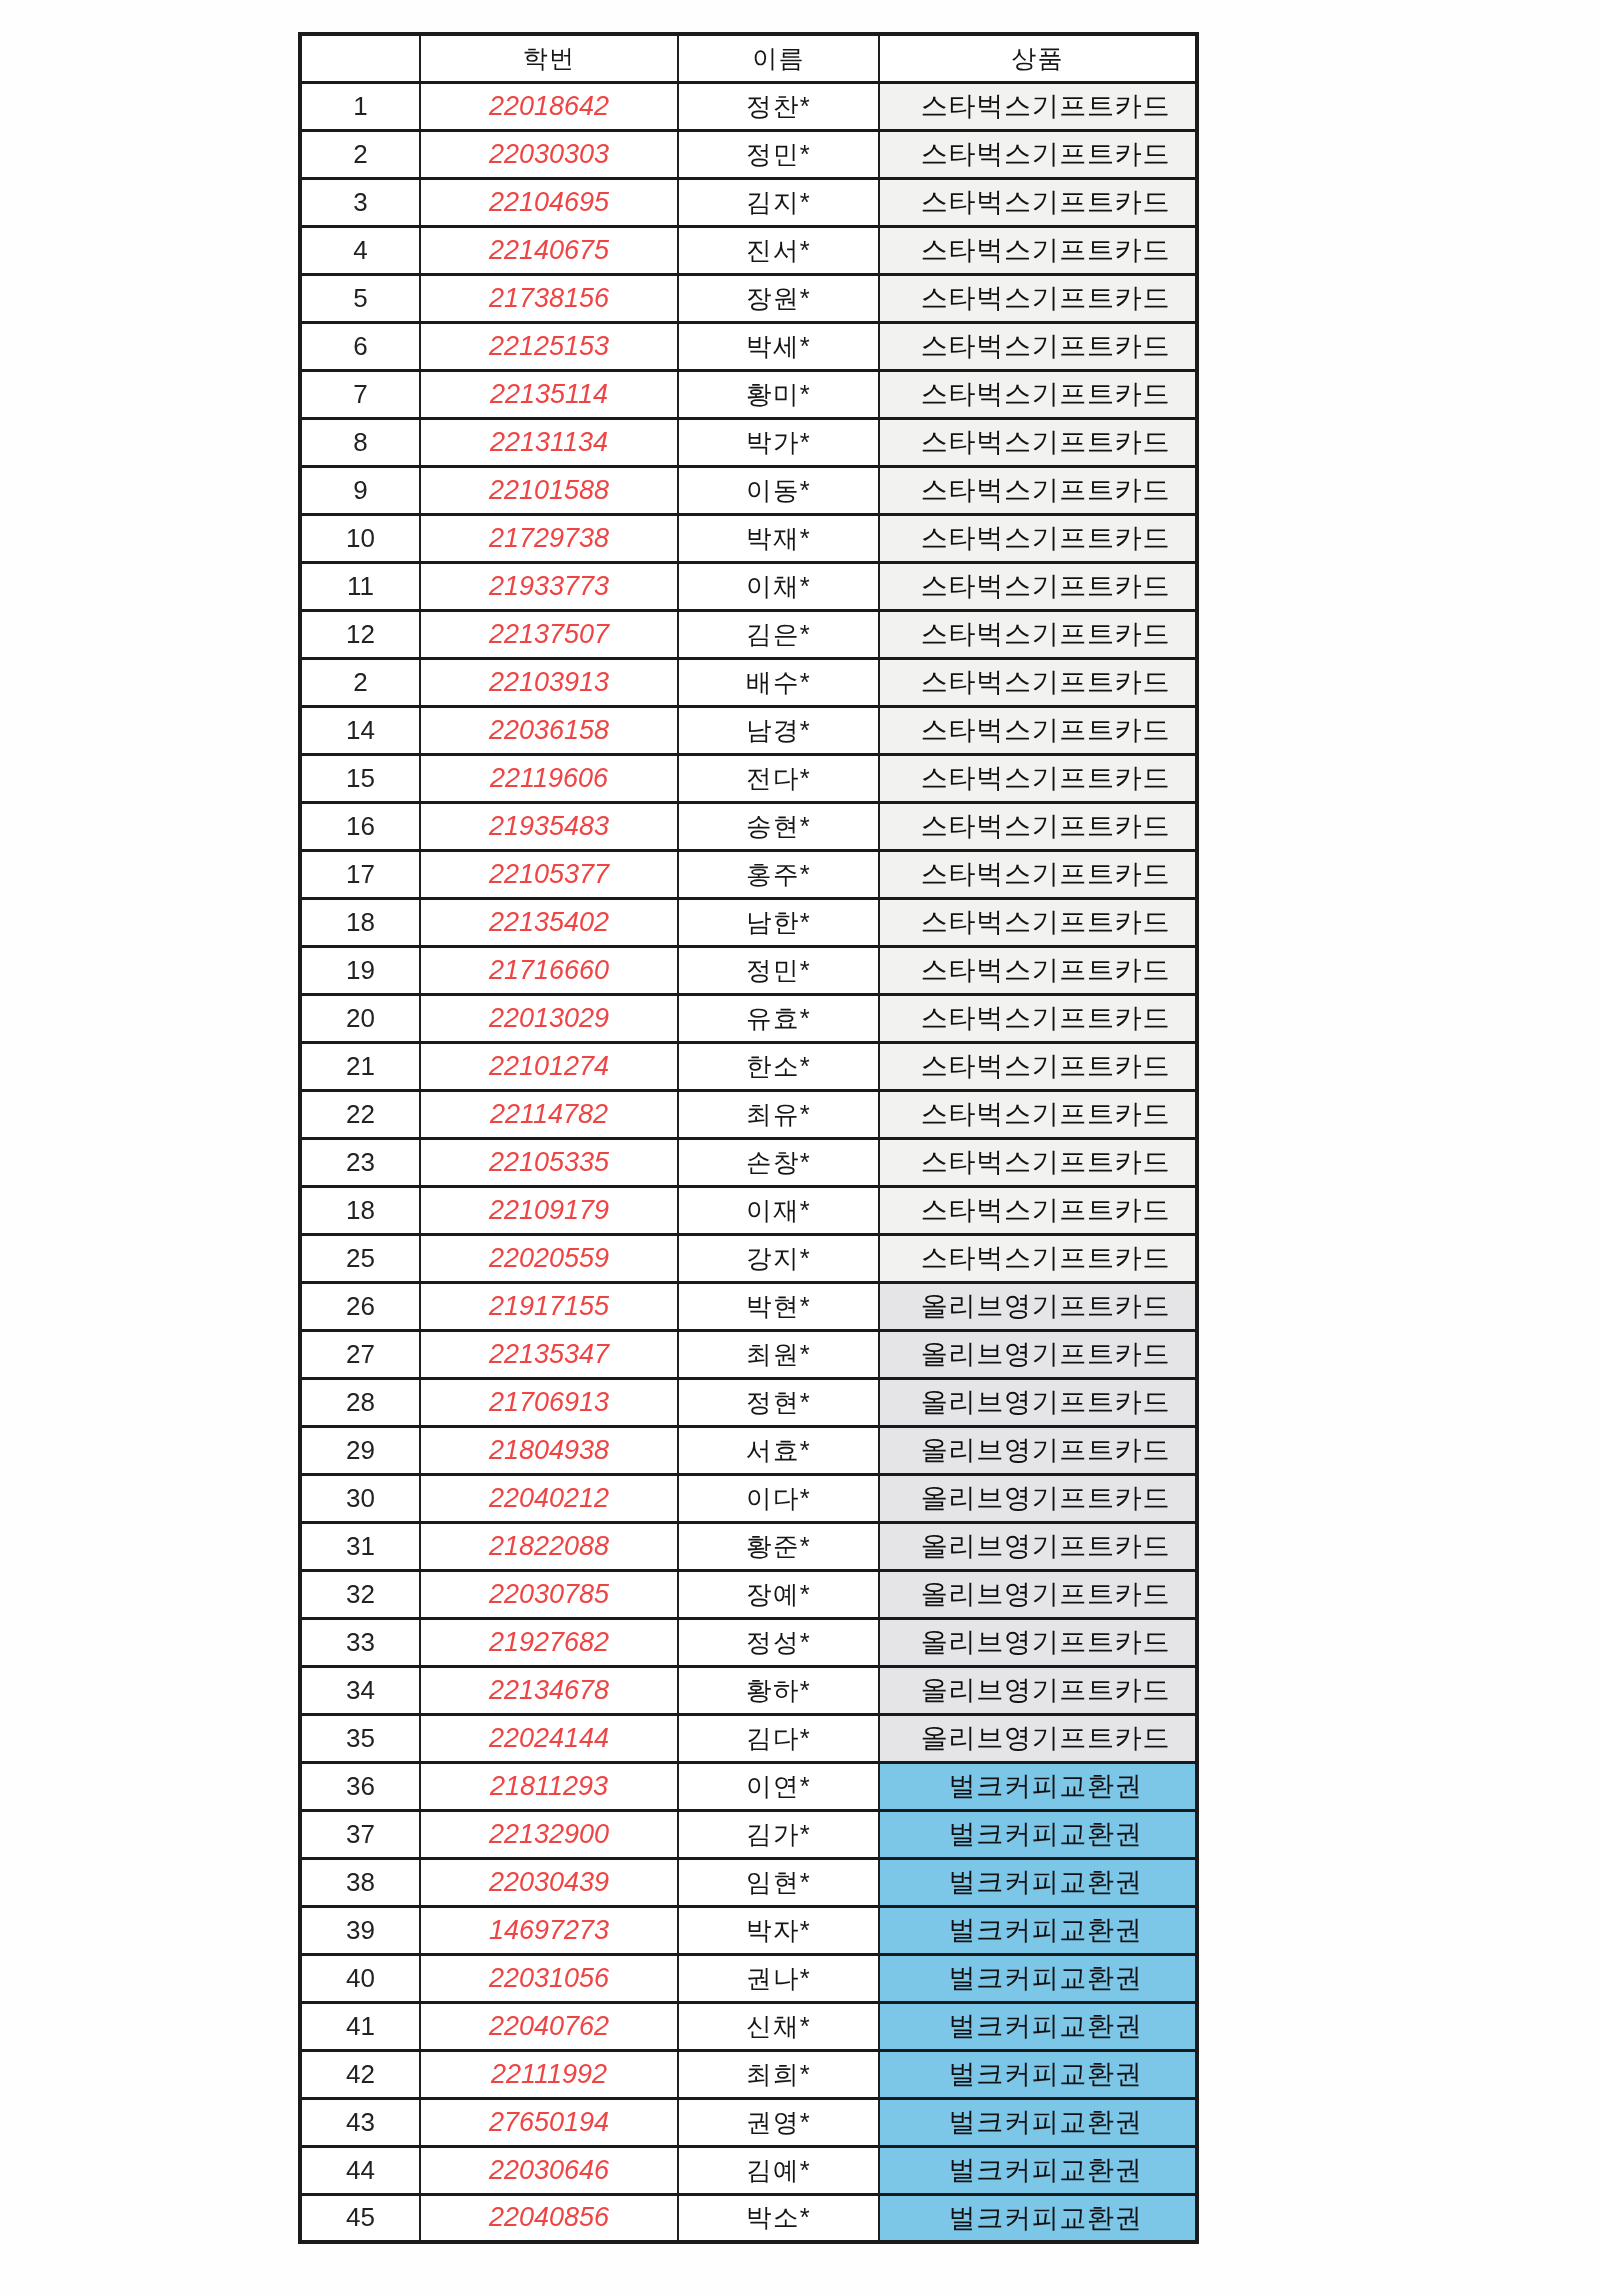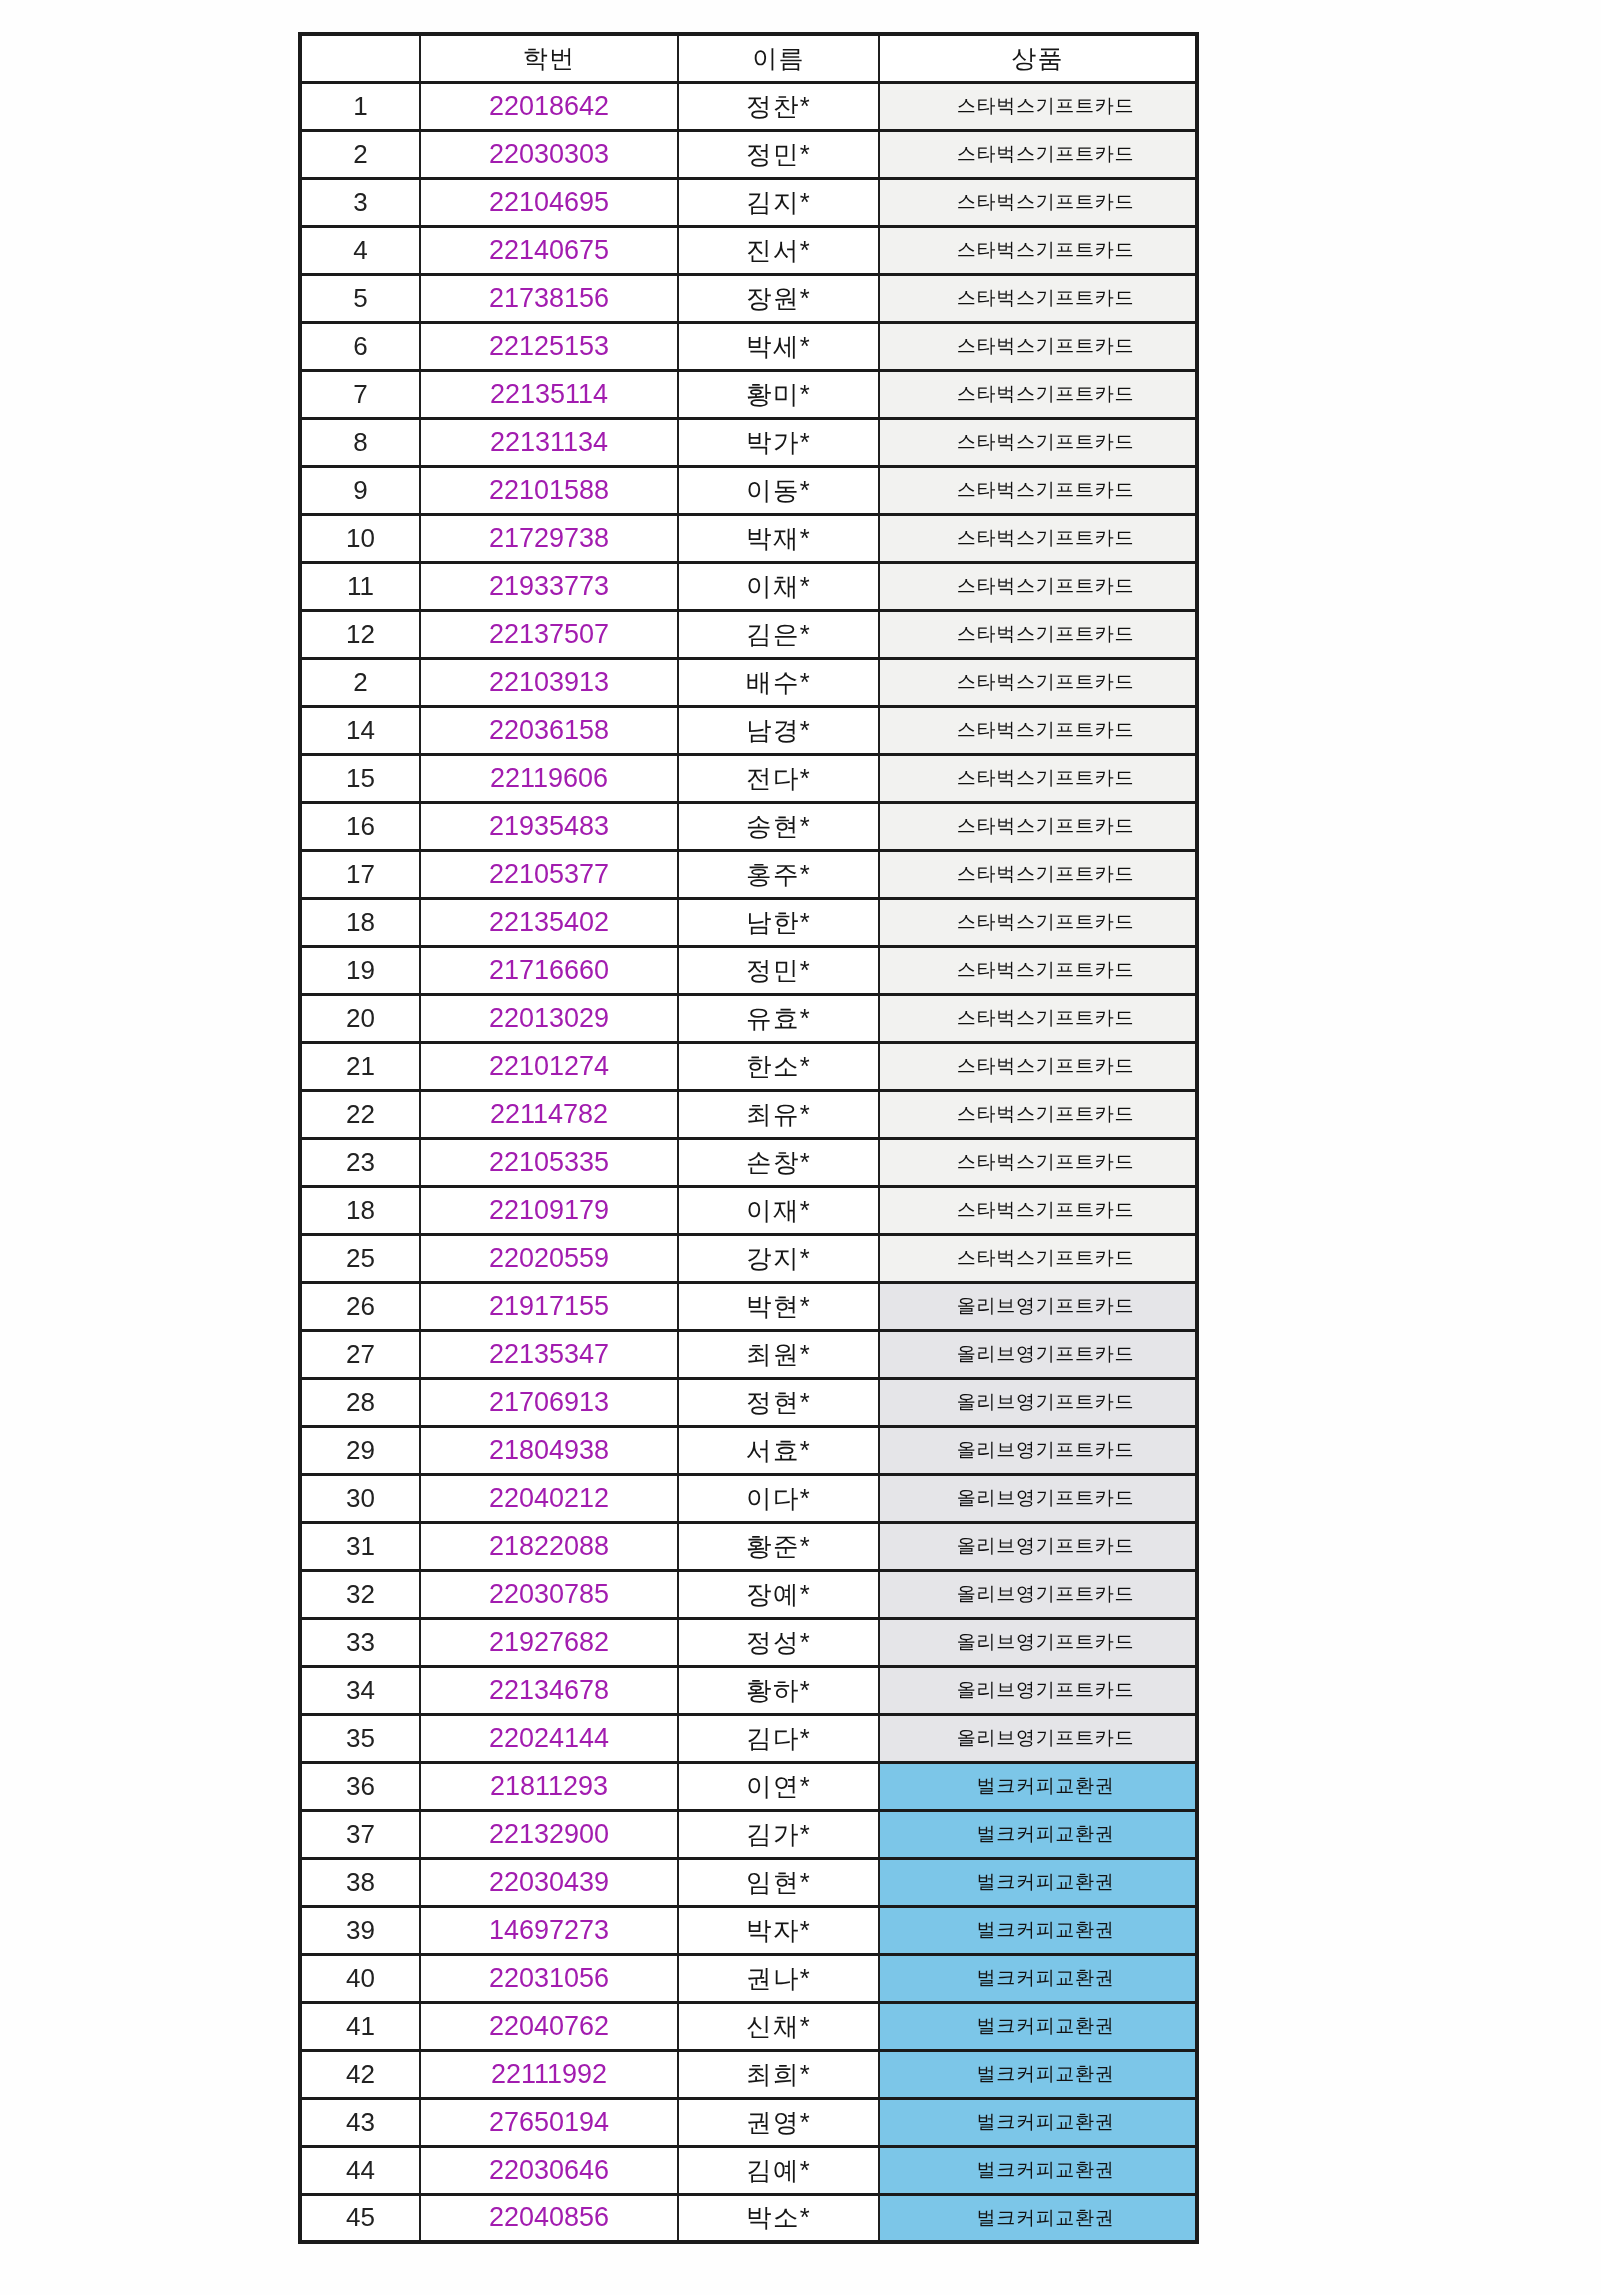--- a/index.html
+++ b/index.html
@@ -48,32 +48,33 @@
     background: #ffffff;
   }
   td.c-no {
     font-size: 26px;
     color: #222222;
     background: #ffffff;
   }
   td.c-id {
     font-size: 27px;
     letter-spacing: 0px;
-    color: #a21caf;
-    background: #ffffff;
+    color: #ef4444;
+    background: #ffffff;
+    font-style: italic;
   }
   td.c-name {
     font-size: 25.5px;
     letter-spacing: 1.3px;
     color: #161616;
     background: #ffffff;
     margin-top: 36px;
   }
   td.c-prize {
-    font-size: 19px;
+    font-size: 27px;
     letter-spacing: 0.7px;
     color: #111111;
     padding-left: 16px;
   }
   col.w-no    { width: 120px; }
   col.w-id    { width: 258px; }
   col.w-name  { width: 201px; }
   col.w-prize { width: 318px; }
 </style>
 </head>

